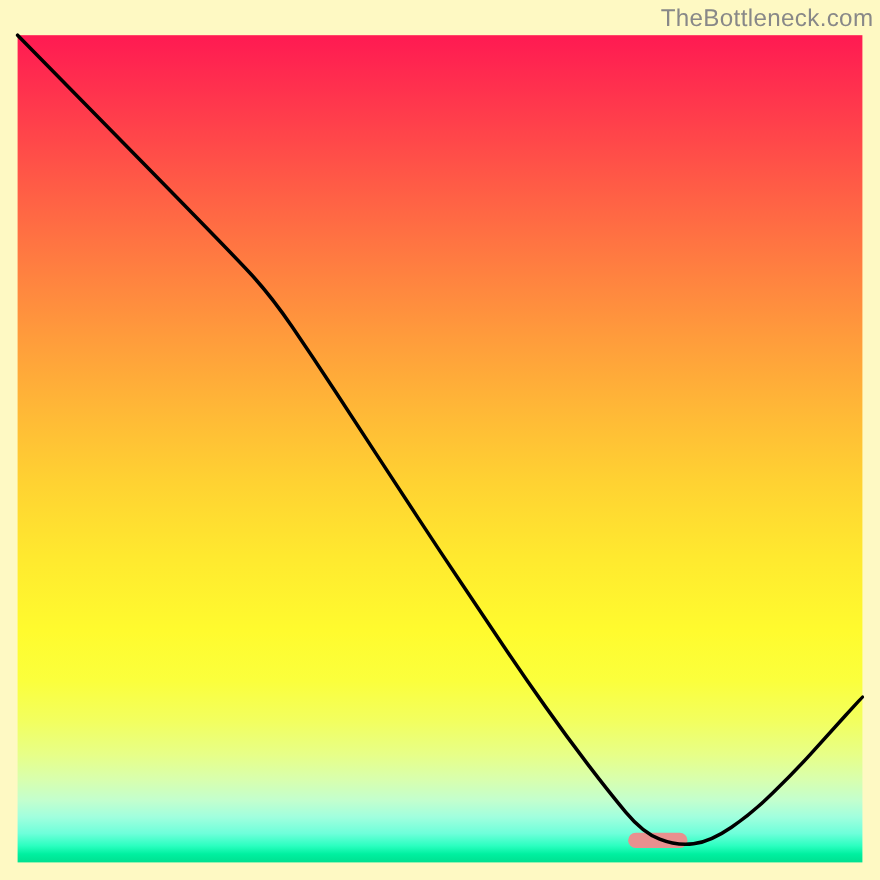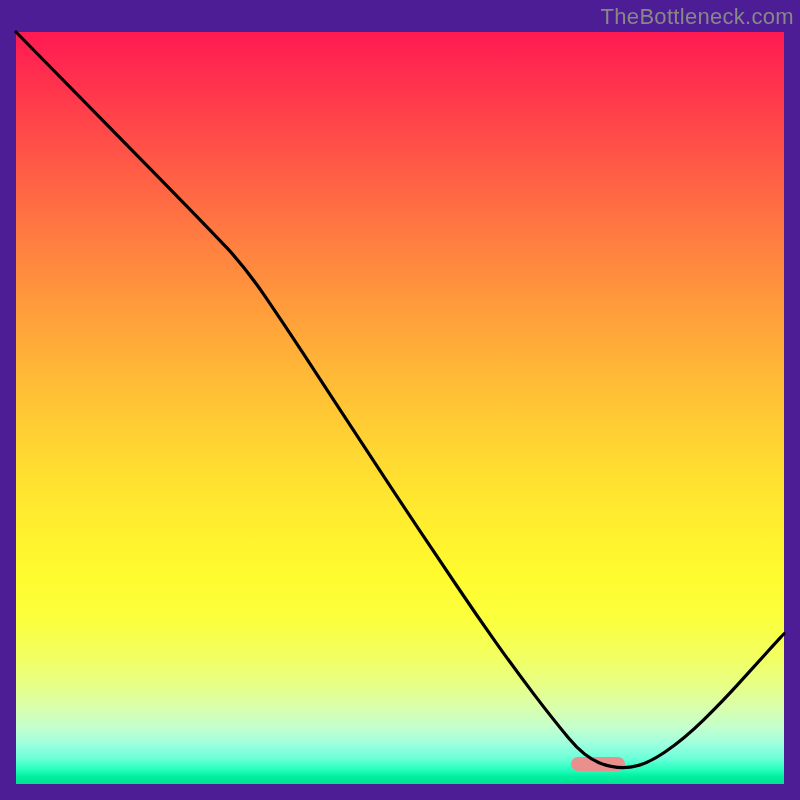--- a/index.html
+++ b/index.html
@@ -1,16 +1,16 @@
 <!DOCTYPE html>
 <html><head>
 <meta charset="utf-8">
 <style>
   html,body{margin:0;padding:0;width:800px;height:800px;background:#fff;overflow:hidden}
-  .outer{width:800px;height:800px;background:#4c1d95;position:relative}
+  .outer{width:800px;height:800px;background:#fef9c3;position:relative}
   .plot{position:absolute;left:16px;top:32px;width:768px;height:752px;}
   .grad{width:100%;height:100%;
     background:linear-gradient(to bottom,
       #ff1a52 0%,
       #ff3a4c 9%,
       #ff5b46 18%,
       #ff7b41 27%,
       #ff9a3c 36%,
       #ffb737 45%,
       #ffd232 54%,

